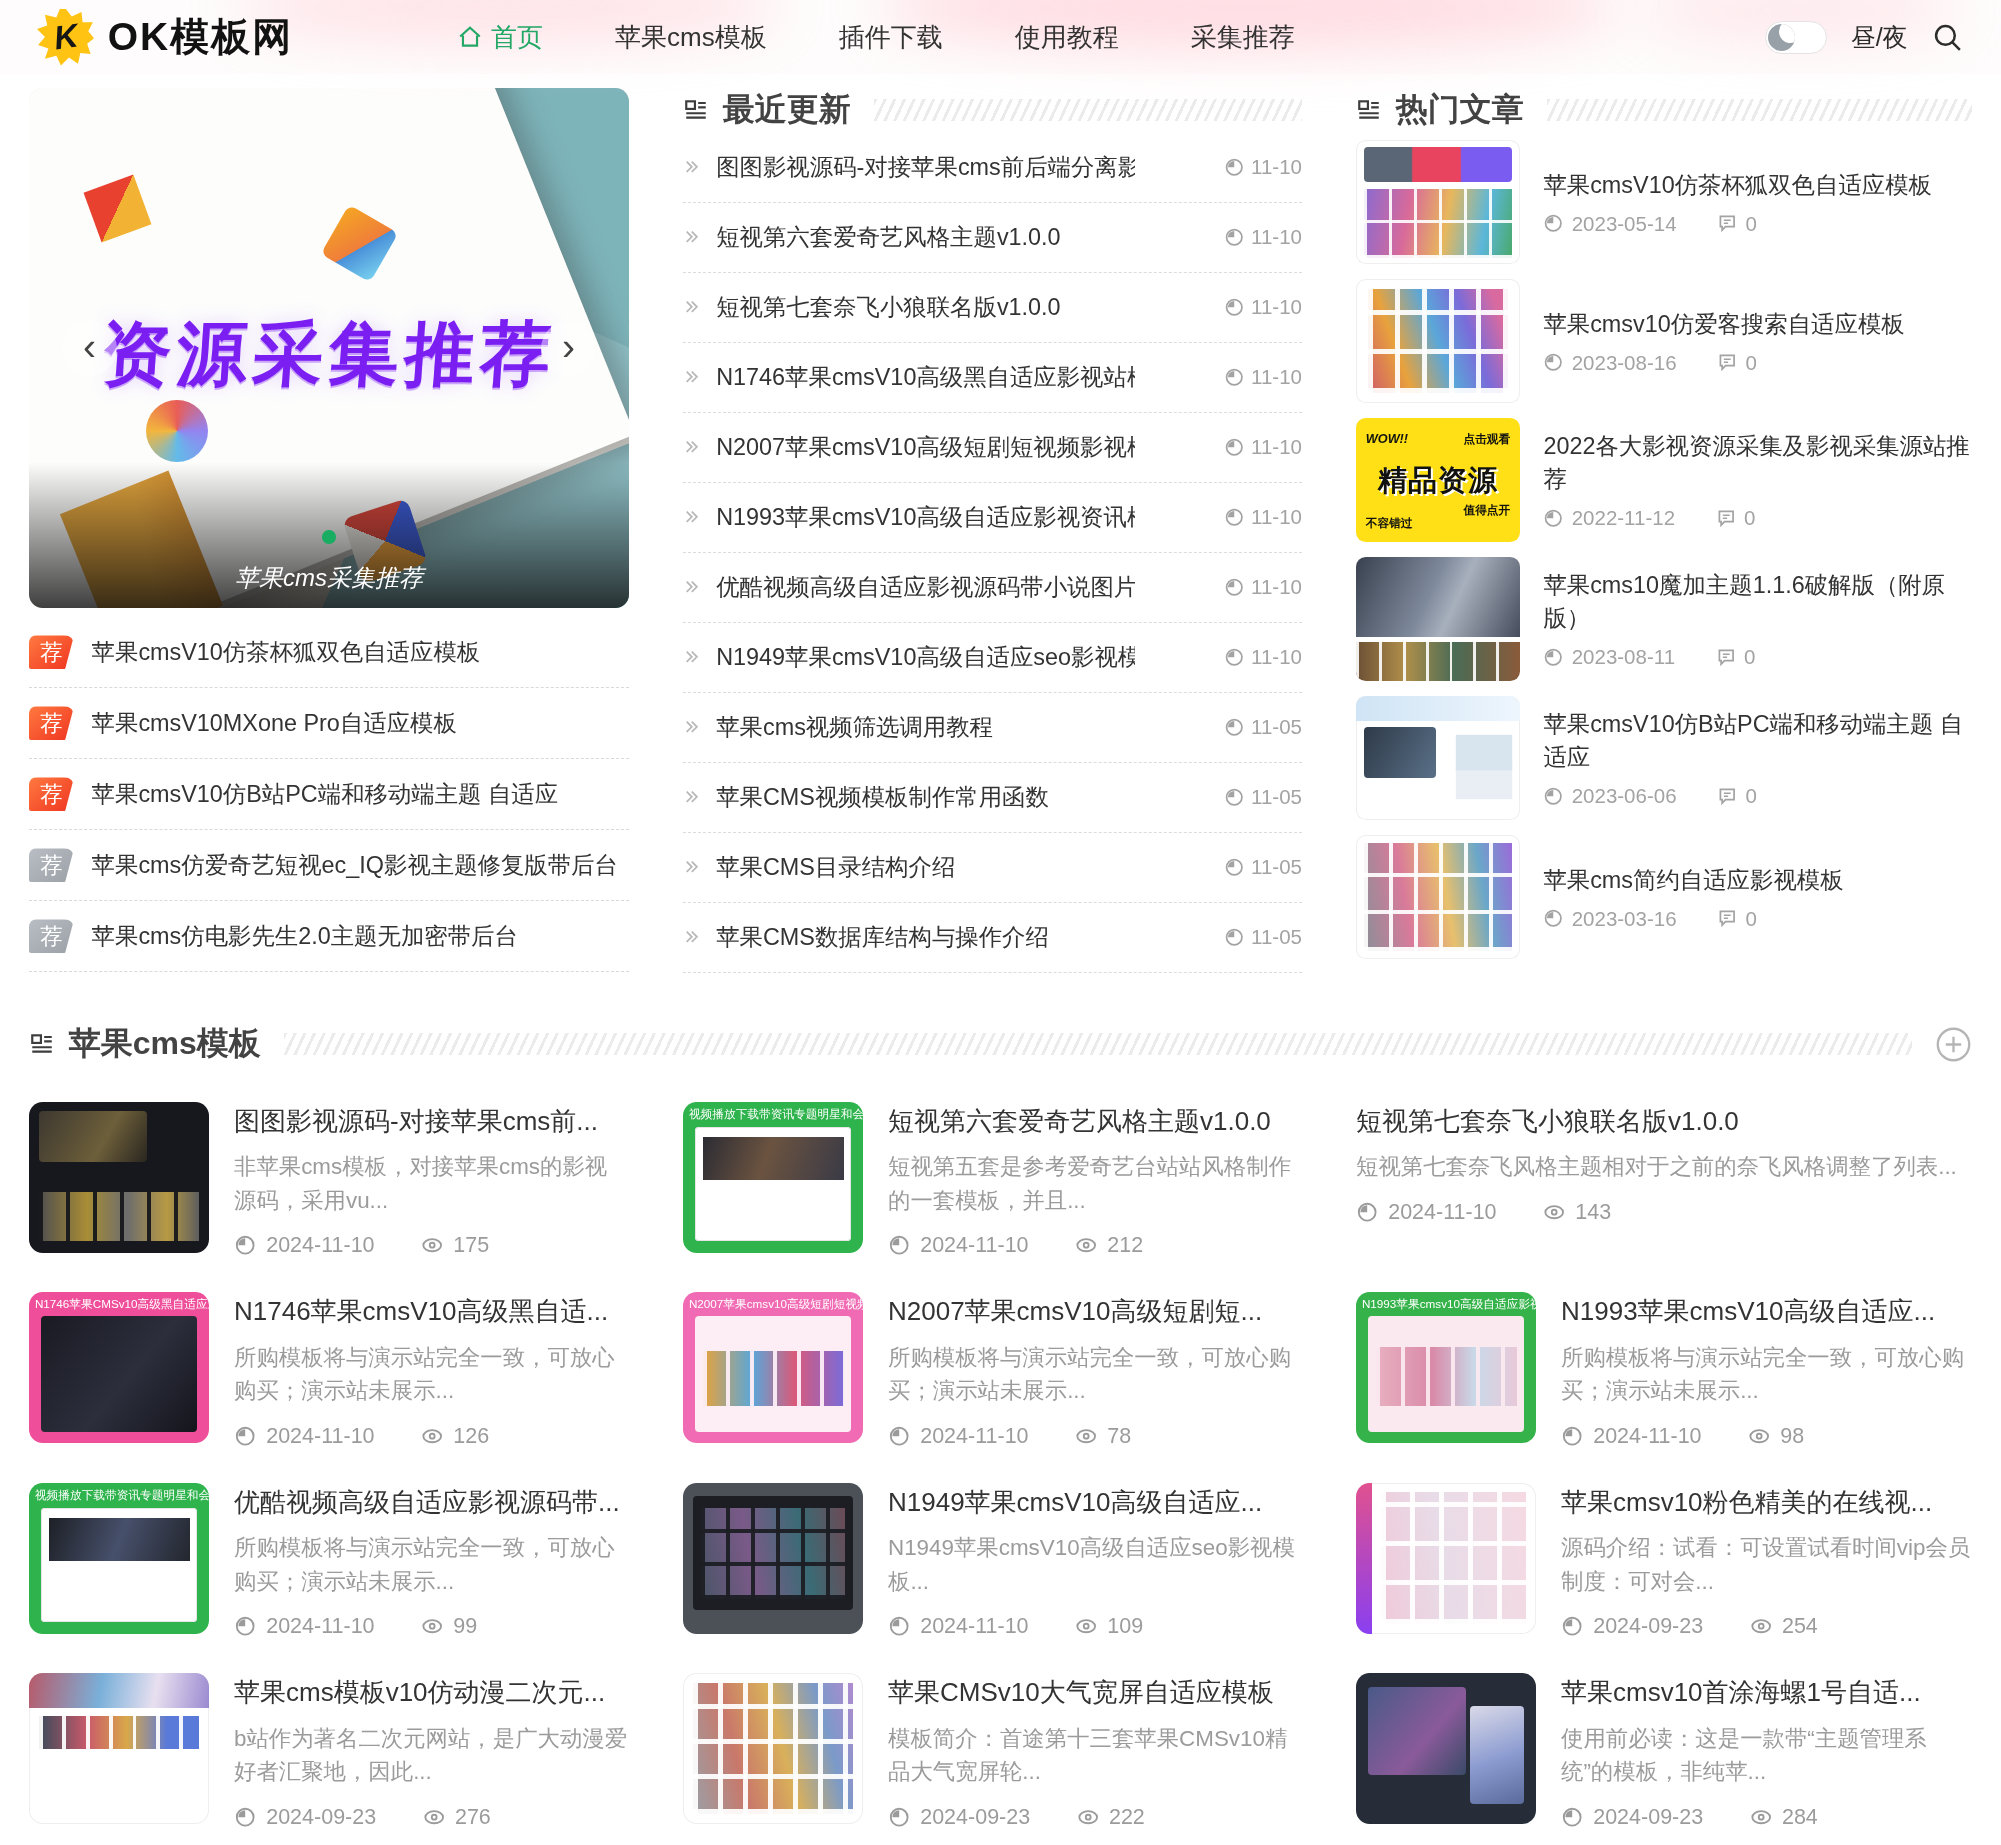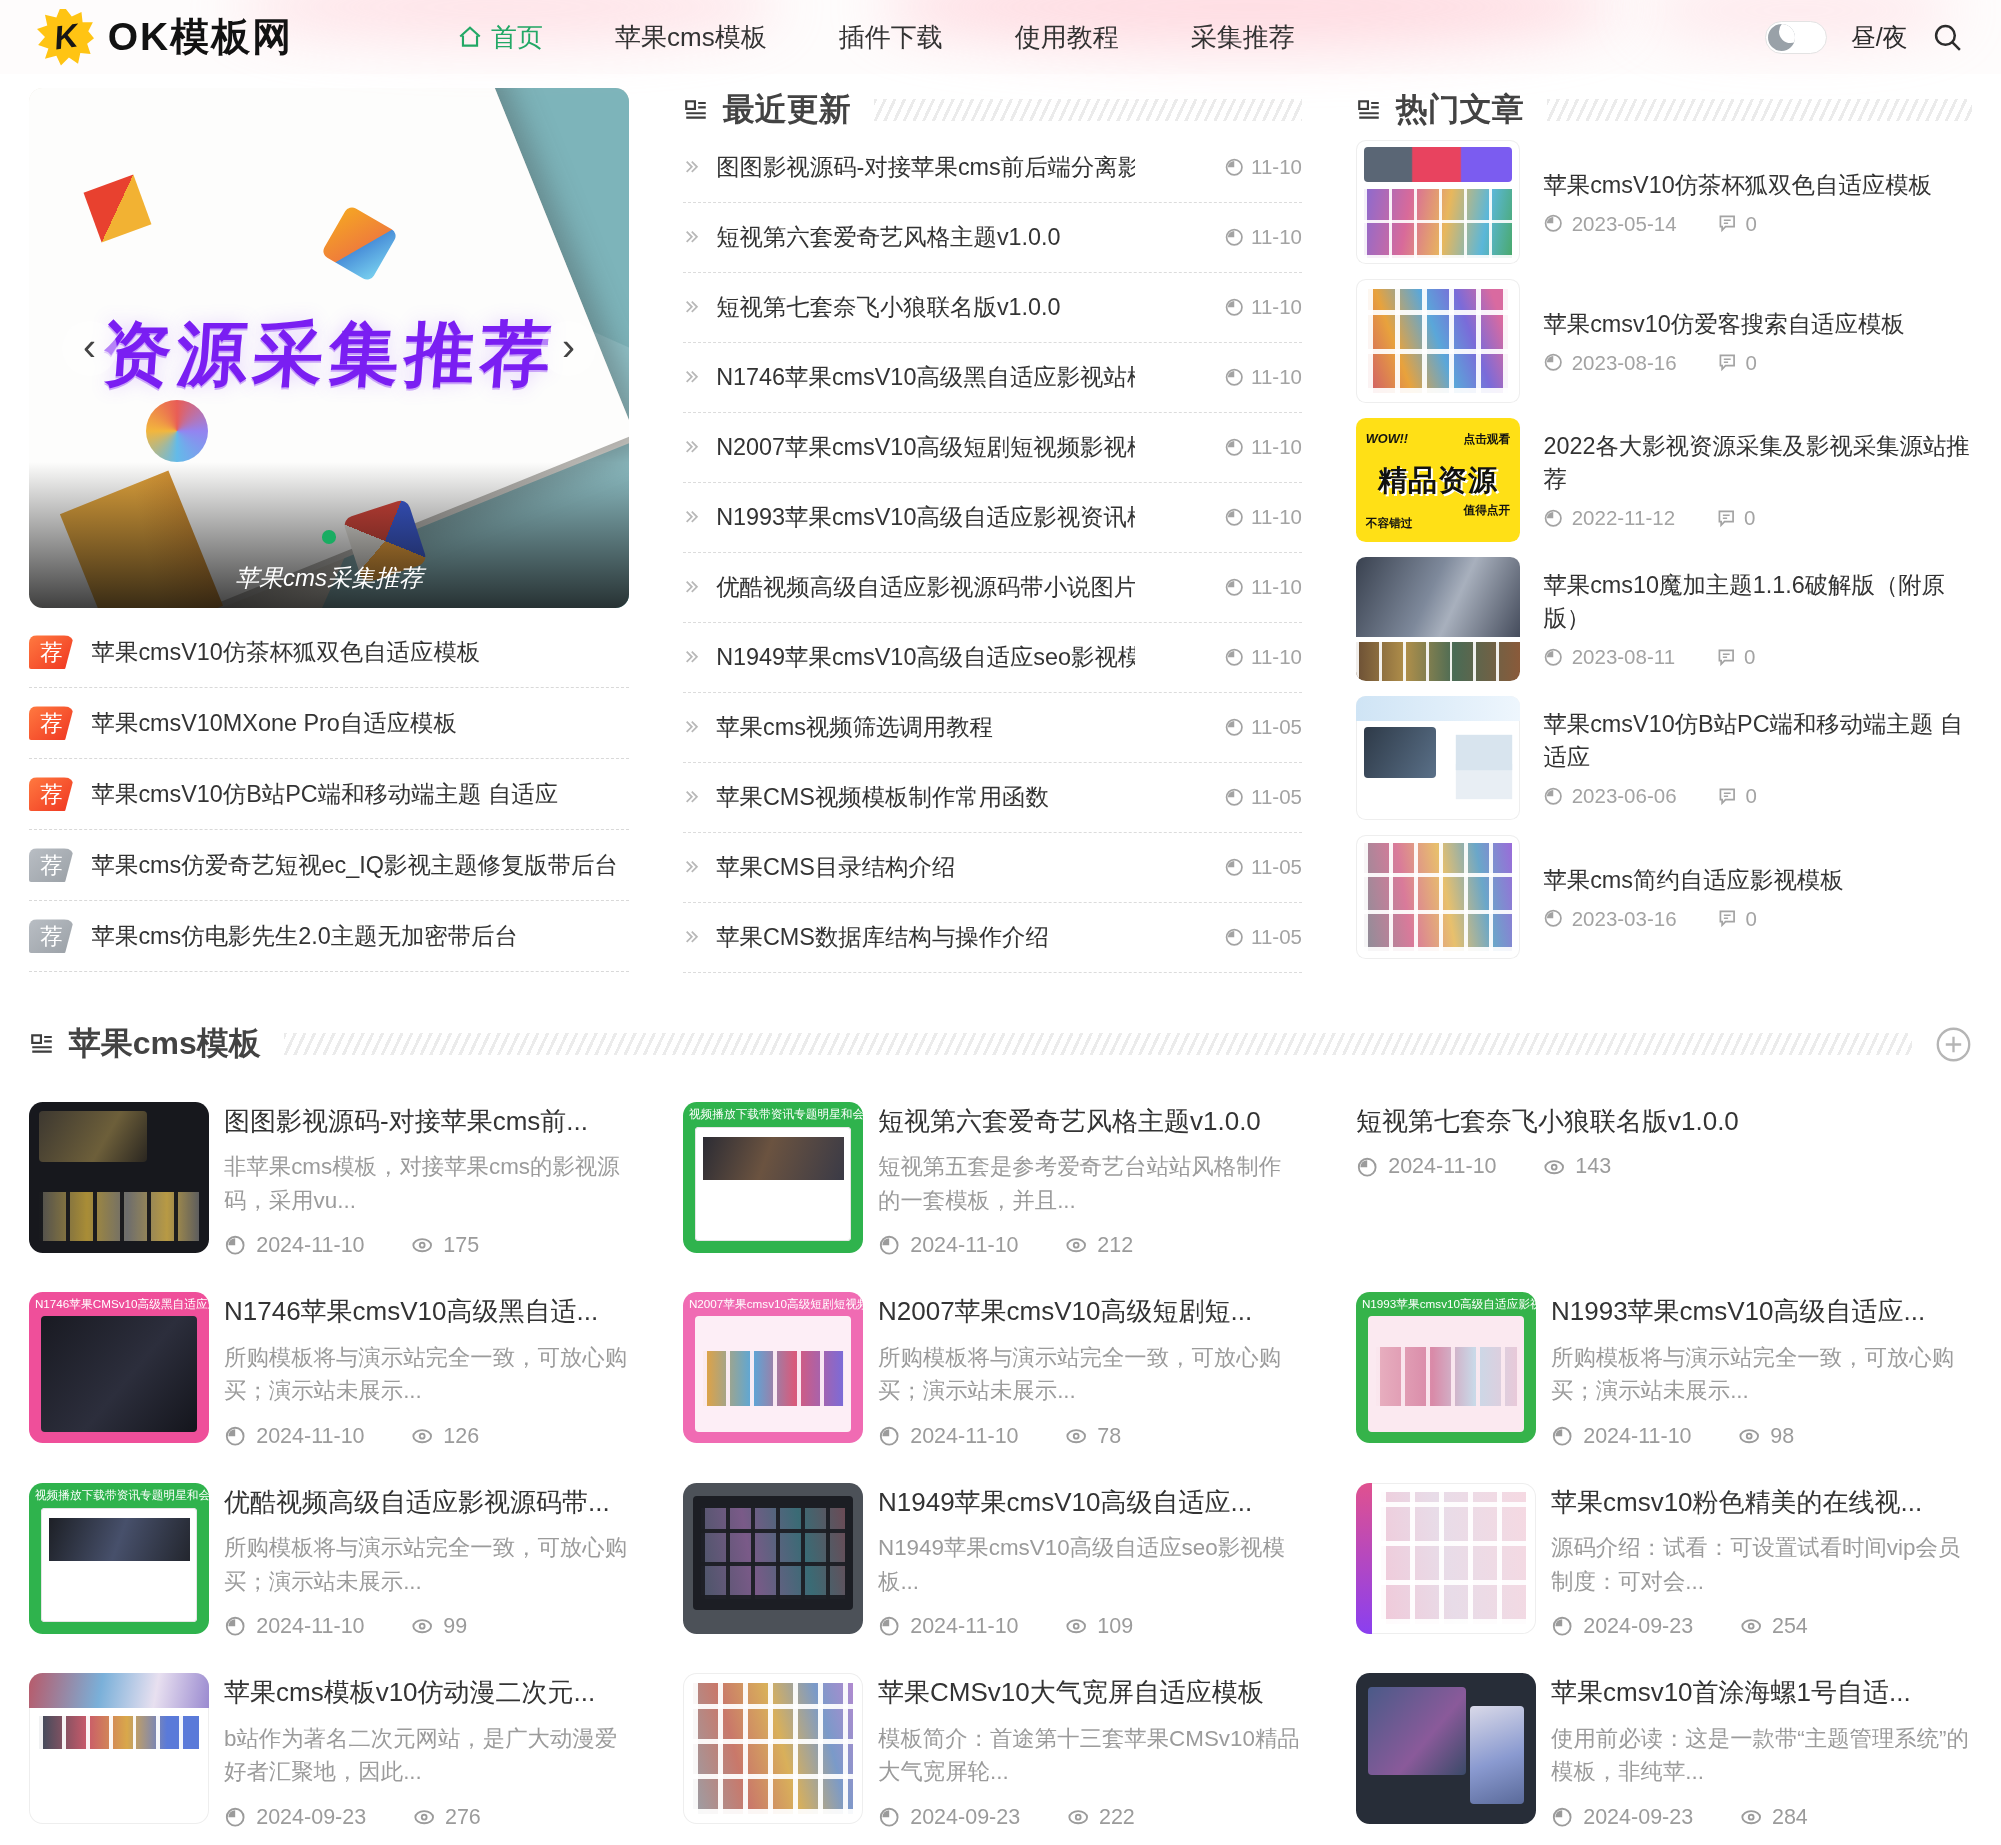--- a/index.html
+++ b/index.html
@@ -135,21 +135,21 @@
   .ht6 { background:#fff; box-shadow:inset 0 0 0 1px #eee; }
   .ht6 .pb { left:7.8px; top:7.8px; right:7.8px; bottom:7.8px;
     background:repeating-linear-gradient(90deg,rgba(255,255,255,.92) 0 3.9px,rgba(0,0,0,0) 3.9px 25px),
     repeating-linear-gradient(0deg,rgba(255,255,255,.92) 0 3.9px,rgba(0,0,0,0) 3.9px 37px),
     linear-gradient(80deg,#8a8f98,#d97a9a 30%,#e8c06c 55%,#6aa7c9 78%,#9a6bd9); }
 
   
   .tpl-head { margin-top:49px; }
   .card-grid { display:grid; grid-template-columns:600px 619px 616px; column-gap:54px;
     row-gap:34px; margin-top:35px; }
-  .card { display:flex; gap:15px; cursor:pointer; }
+  .card { display:flex; gap:25px; cursor:pointer; }
   .cthumb { flex:none; width:180px; height:151px; border-radius:13.7px; position:relative; overflow:hidden; background:#eee; }
   .tlabel { position:absolute; left:0; right:0; top:4.9px; text-align:center; font-size:11.7px;
     color:#fff; white-space:nowrap; overflow:hidden; padding:0 5.9px; z-index:2; }
   .tlabel2 { position:absolute; left:7.8px; top:23.4px; font-size:10.7px; color:#ffe24a; z-index:2; white-space:pre-line; text-align:left; }
   .card-body { min-width:0; padding-top:2px; }
   .card-title { font-size:26px; font-weight:500; color:#333; white-space:nowrap; overflow:hidden; }
   .card-desc { margin-top:11.7px; font-size:22.4px; line-height:1.5; color:#9b9b9b;
     display:-webkit-box; -webkit-line-clamp:2; -webkit-box-orient:vertical; overflow:hidden; }
   .card-meta { display:flex; align-items:center; gap:9.8px; margin-top:15.6px; color:#9b9b9b; font-size:21.5px; }
   .card-meta .mic { width:22.4px; height:22.4px; color:#9b9b9b; }
@@ -680,20 +680,21 @@
               <circle cx="12" cy="12" r="2.6" fill="none" stroke="currentColor" stroke-width="2"></circle>
             </svg>
           <span>212</span>
         </span>
       </span>
     </a>
 
     <a class="card">
       <span class="card-body">
         <span class="card-title">短视第七套奈飞小狼联名版v1.0.0</span>
+        <span class="card-desc">短视第七套奈飞风格主题相对于之前的奈飞风格调整了列表...</span>
         <span class="card-meta">
           <svg class="mic" viewBox="0 0 24 24">
               <circle cx="12" cy="12" r="9" fill="none" stroke="currentColor" stroke-width="2"></circle>
               <path d="M12 12V4.6A7.4 7.4 0 0 0 4.6 12z" fill="currentColor"></path>
             </svg>
           <span>2024-11-10</span>
             <i class="gap"></i>
           <svg class="mic" viewBox="0 0 24 24">
               <ellipse cx="12" cy="12" rx="9.5" ry="6.5" fill="none" stroke="currentColor" stroke-width="2"></ellipse>
               <circle cx="12" cy="12" r="2.6" fill="none" stroke="currentColor" stroke-width="2"></circle>

